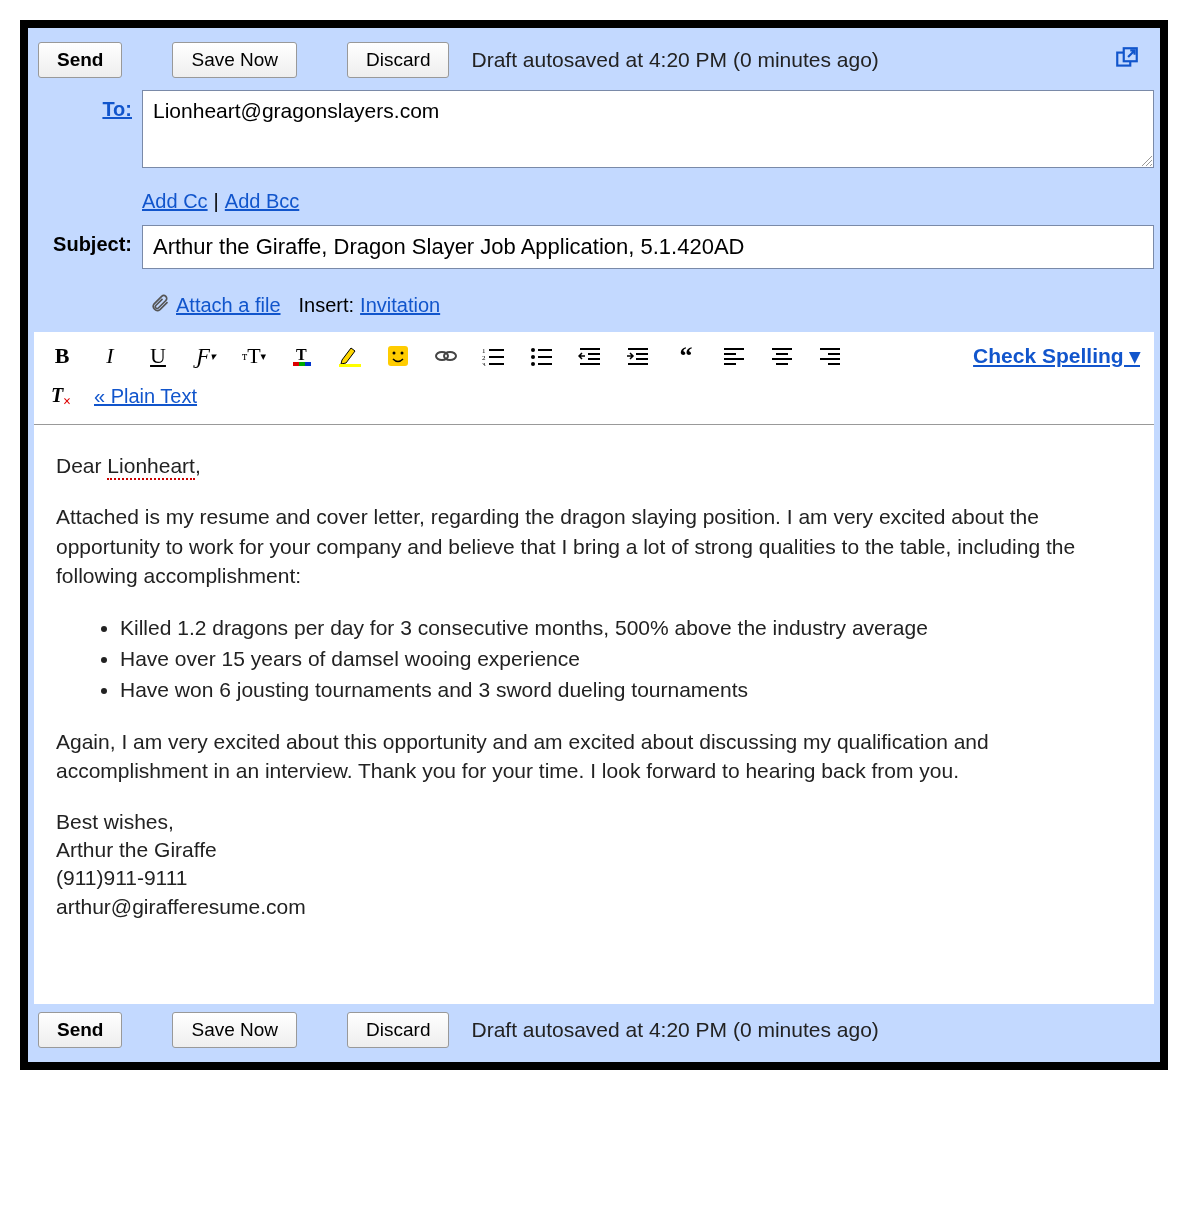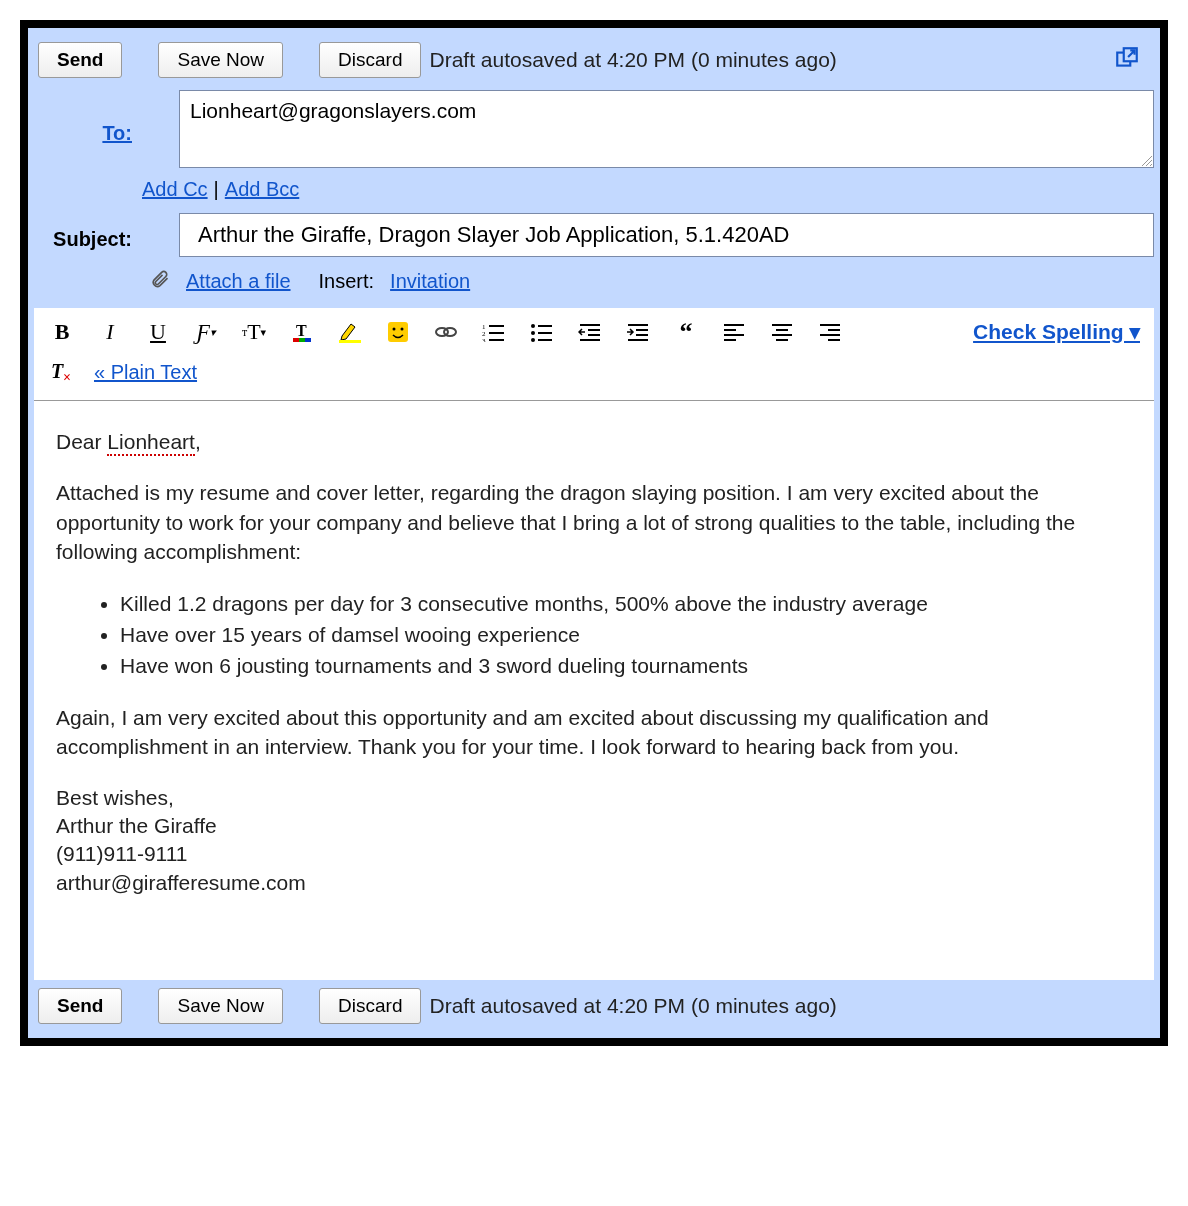--- a/index.html
+++ b/index.html
@@ -11,20 +11,21 @@
   .frame {
     border: 8px solid #000;
     width: 1148px;
     background: #c3d9ff;
     padding: 6px;
   }
   .action-bar {
     display: flex;
     align-items: center;
     padding: 8px 4px;
+    gap: 14px;
   }
   .btn {
     font-family: Arial, sans-serif;
     font-size: 19px;
     font-weight: bold;
     padding: 6px 18px;
     background: linear-gradient(#fff, #eee);
     border: 1px solid #999;
     border-radius: 3px;
     cursor: pointer;
@@ -40,23 +41,22 @@
     margin-left: auto;
     margin-right: 10px;
     cursor: pointer;
   }
   .header-area {
     background: #c3d9ff;
     padding: 4px 0 6px 0;
   }
   .field-row {
     display: flex;
-    align-items: center;
-    margin-bottom: 4px;
-    gap: 37px;
+    align-items: flex-start;
+    margin-bottom: 16px;
   }
   .field-label {
     width: 108px;
     text-align: right;
     padding-right: 10px;
     font-size: 20px;
     font-weight: bold;
     padding-top: 8px;
   }
   .field-label a {
@@ -80,32 +80,32 @@
     font-size: 20px;
     padding-top: 6px;
     padding-bottom: 12px;
   }
   .cc-row a { color: #1155cc; text-decoration: underline; cursor: pointer; }
   .cc-sep { margin: 0 6px; color: #000; }
   .subject-input {
     flex: 1;
     background: #fff;
     border: 1px solid #7a8aa8;
-    padding: 8px 18px;
+    padding: 8px 10px;
     font-size: 22px;
     font-family: Arial, sans-serif;
   }
   .attach-row {
     display: flex;
     align-items: center;
     padding-left: 116px;
     padding-top: 8px;
     padding-bottom: 8px;
     font-size: 20px;
-    gap: 16px;
+    gap: 6px;
   }
   .attach-row a { color: #1155cc; text-decoration: underline; cursor: pointer; }
   .attach-row .static { color: #000; margin-left: 12px; }
   .toolbar {
     background: #fff;
     padding: 10px 14px 6px 14px;
   }
   .tool-row {
     display: flex;
     align-items: center;

